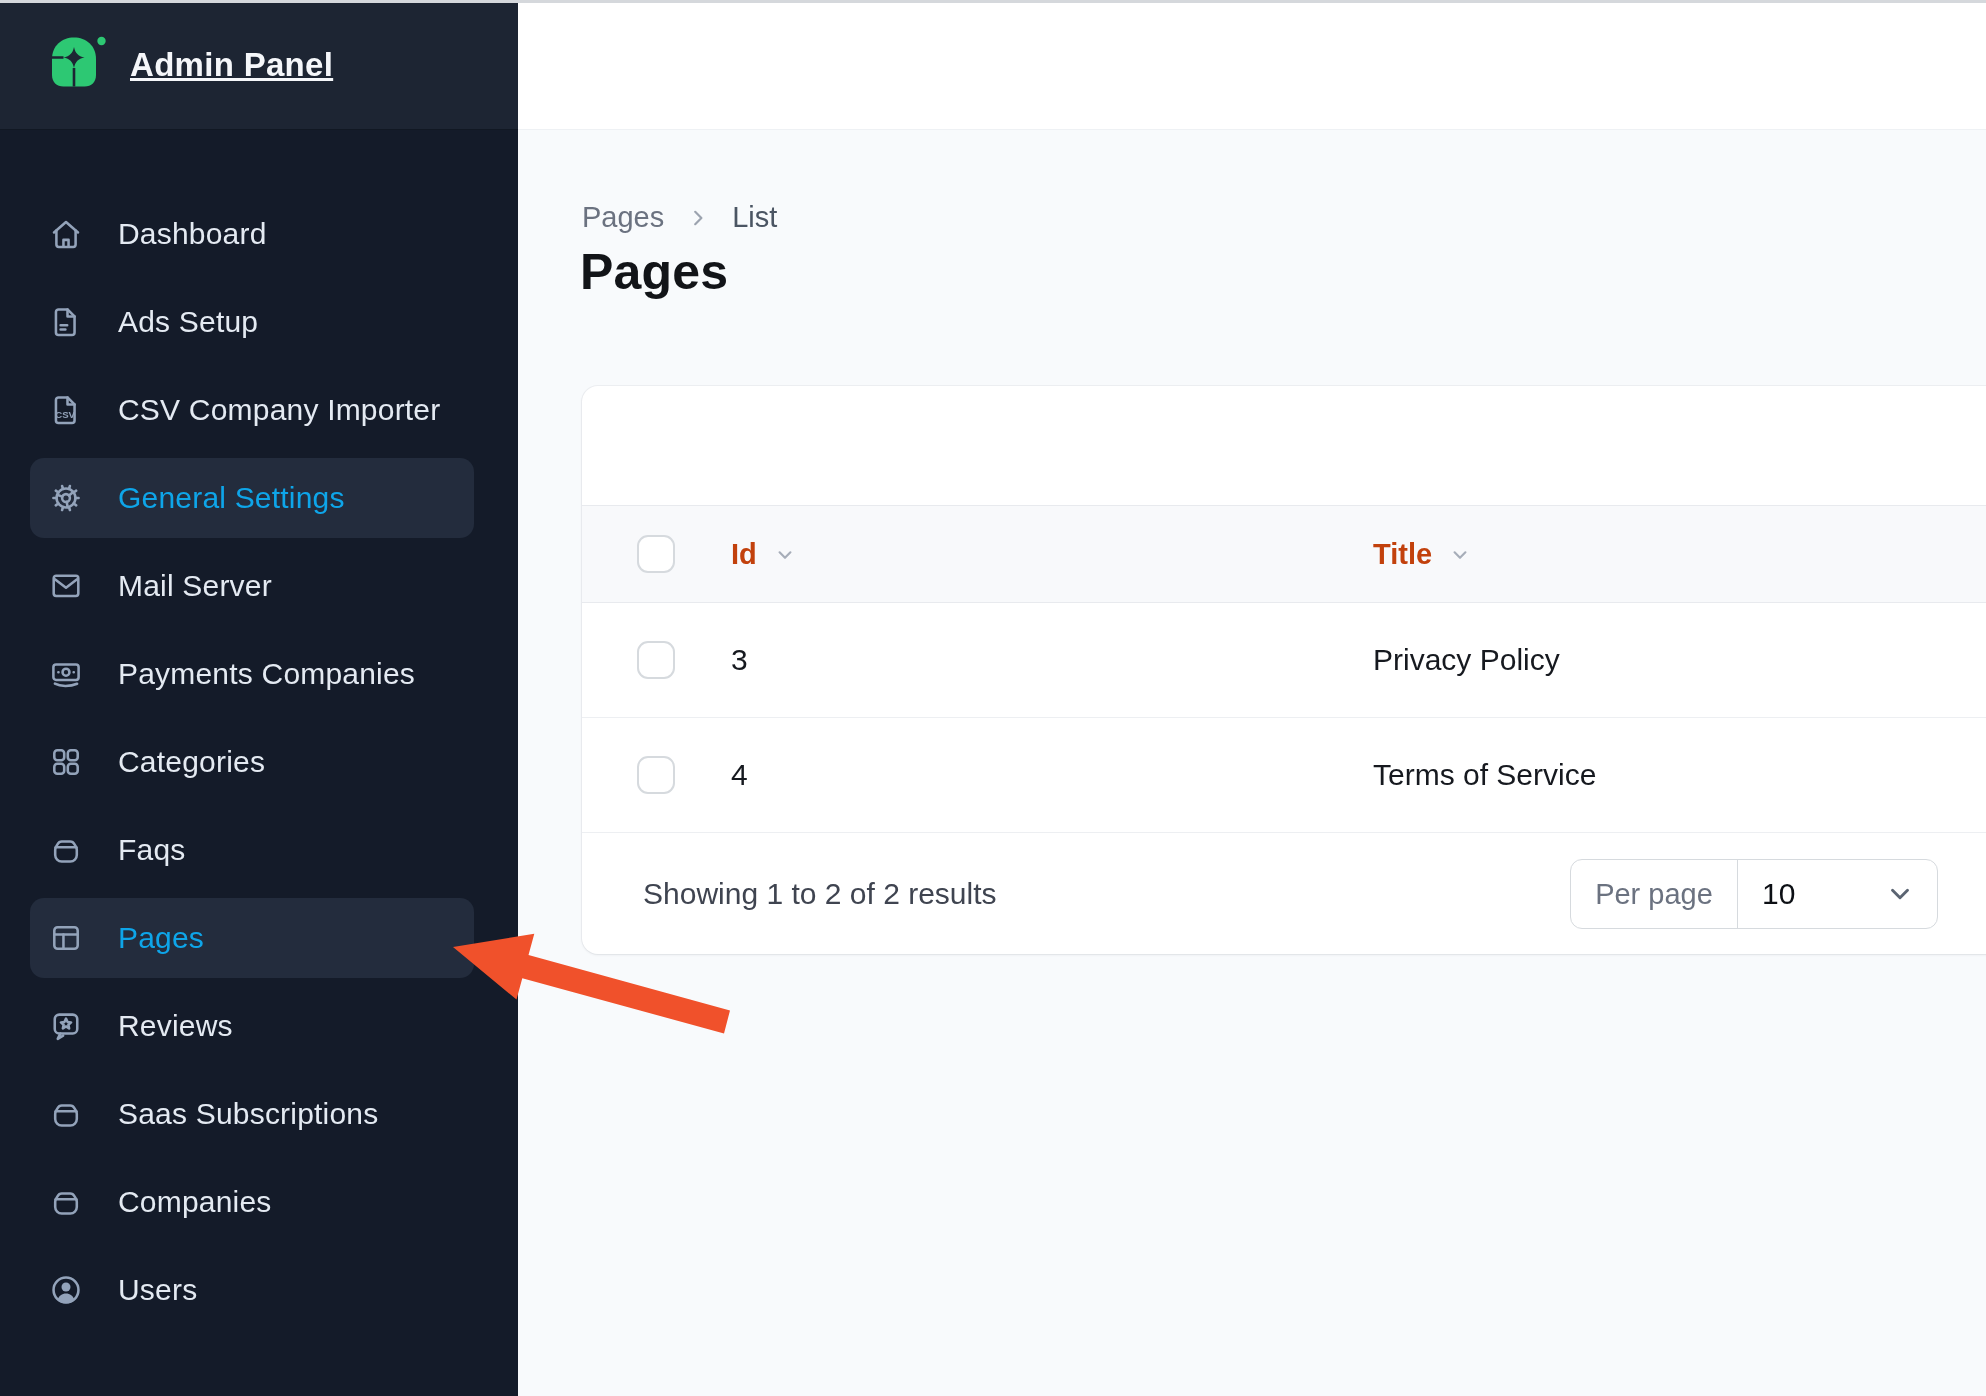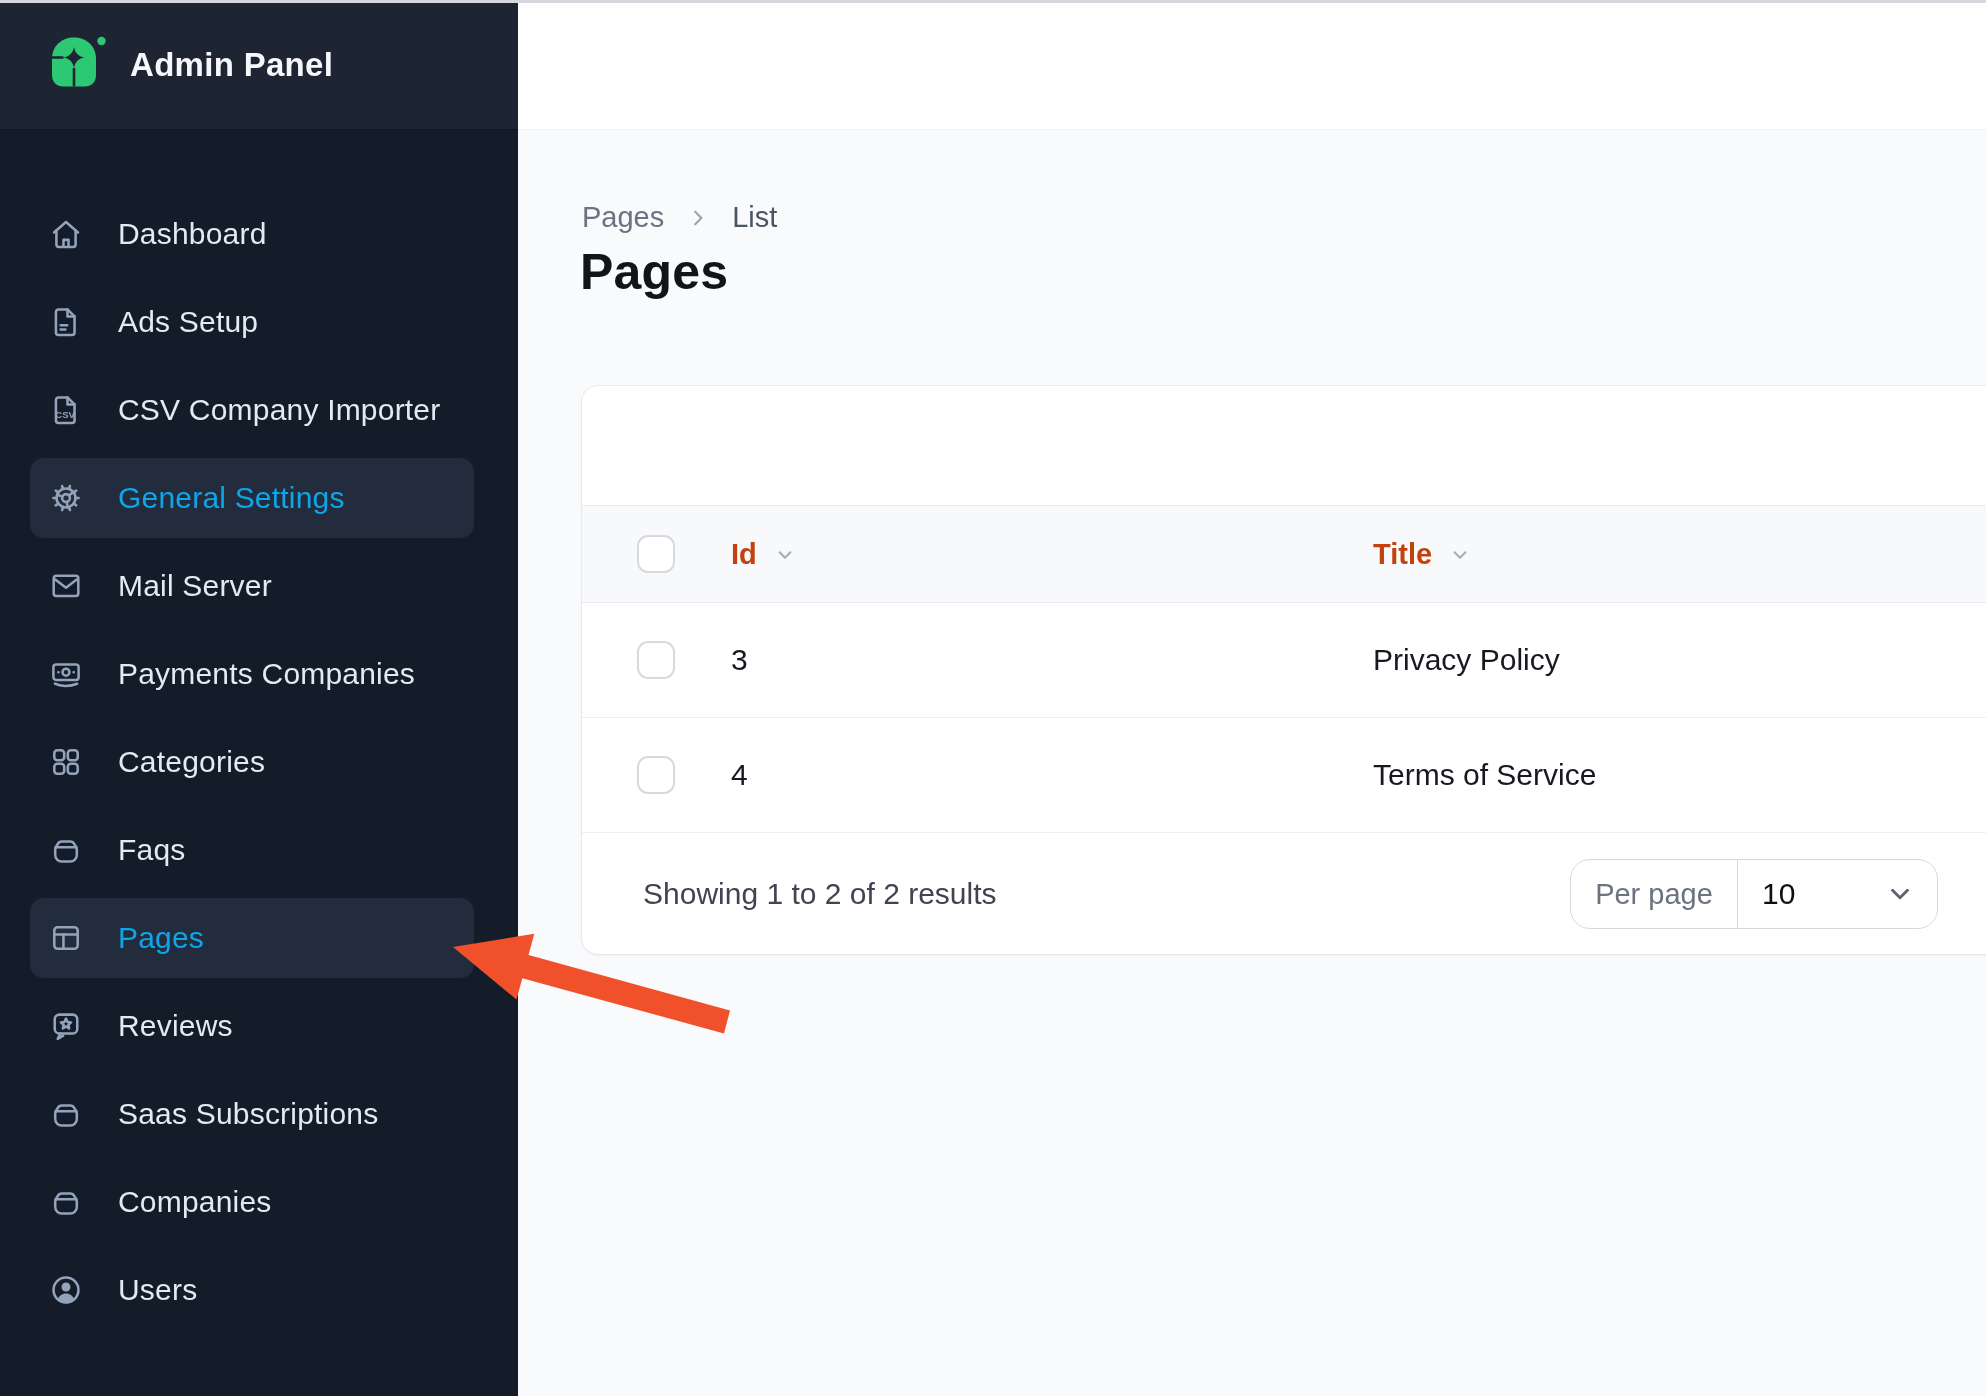--- a/index.html
+++ b/index.html
@@ -6,21 +6,21 @@
   html,body { width:1986px; height:1396px; overflow:hidden; background:#f8fafc;
               font-family:"Liberation Sans", sans-serif; }
   .root { position:relative; width:1986px; height:1396px; background:#f8fafc; }
 
   .top-edge { position:absolute; left:0; top:0; width:100%; height:3px; background:#d5d8dc; z-index:60; }
 
   
   .sidebar { position:absolute; left:0; top:0; bottom:0; width:518px; background:#141b29; z-index:5; }
   .sidebar-header { height:130px; background:#1d2533; display:flex; align-items:center;
                     padding-left:44px; gap:16px; border-bottom:1px solid rgba(5,9,16,.45); }
-  .brand-name { color:#f5f7fa; font-size:33px; font-weight:700; letter-spacing:.3px; }
+  .brand-name { color:#f5f7fa; font-size:33px; font-weight:700; letter-spacing:.3px;text-decoration:underline; }
   .nav { padding:64px 44px 0 30px; }
   .nav-item { display:flex; align-items:center; height:80px; margin-bottom:8px;
               border-radius:14px; padding-left:18px; cursor:pointer; }
   .nav-item.active { background:#232c3d; }
   .nav-icon { width:36px; height:36px; flex:0 0 36px; color:#93a3ba; display:flex; align-items:center; }
   .nav-icon svg { width:36px; height:36px; display:block; }
   .nav-label { margin-left:34px; font-size:30px; font-weight:500; color:#e4eaf2; letter-spacing:.2px; }
   .nav-item.active .nav-label { color:#0ea5e9; }
 
   
@@ -52,21 +52,21 @@
   .col-id    { position:absolute; left:149px; top:50%; transform:translateY(-50%); display:flex; align-items:center; }
   .col-title { position:absolute; left:767px; top:50%; transform:translateY(-50%); display:flex; align-items:center;margin-left:24px; }
   .th-label { font-size:29px; font-weight:700; color:#c2410c; }
   .sort-icon { width:26px; height:26px; margin-left:15px; color:#a7aeb9; display:flex; cursor:pointer; }
   .sort-icon svg { width:26px; height:26px; }
   .cell-text { font-size:30px; color:#16191f; }
 
   .summary { position:absolute; left:61px; top:50%; transform:translateY(-50%);
              font-size:30px; color:#3f4450; }
   .per-page { position:absolute; left:988px; top:26px; width:368px; height:70px;
-              border:1.5px solid #d6dade; border-radius:20px; background:#fff;
+              border:1.5px solid #d6dade; border-radius:12px; background:#fff;
               display:flex; align-items:stretch; cursor:pointer; }
   .pp-label { width:167px; display:flex; align-items:center; justify-content:center;
               font-size:29px; color:#6b7280; border-right:1.5px solid #d6dade; }
   .pp-value-wrap { flex:1; position:relative; display:flex; align-items:center; }
   .pp-value { margin-left:24px; font-size:30px; font-weight:500; color:#0c0f14; }
   .pp-chevron { position:absolute; right:22px; width:30px; height:30px; color:#5b6472; }
   .pp-chevron svg { width:30px; height:30px; }
 
   .annotation-arrow { position:absolute; left:430px; top:920px; width:330px; height:130px; z-index:40; }
 </style>

